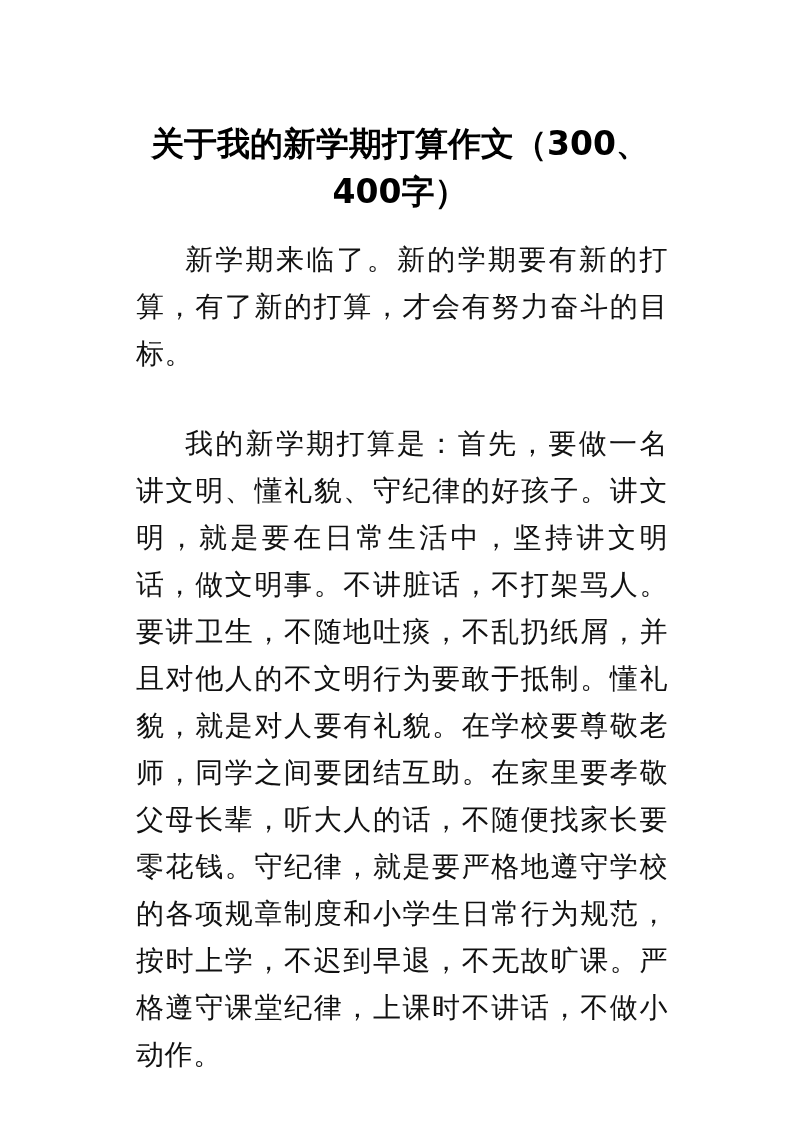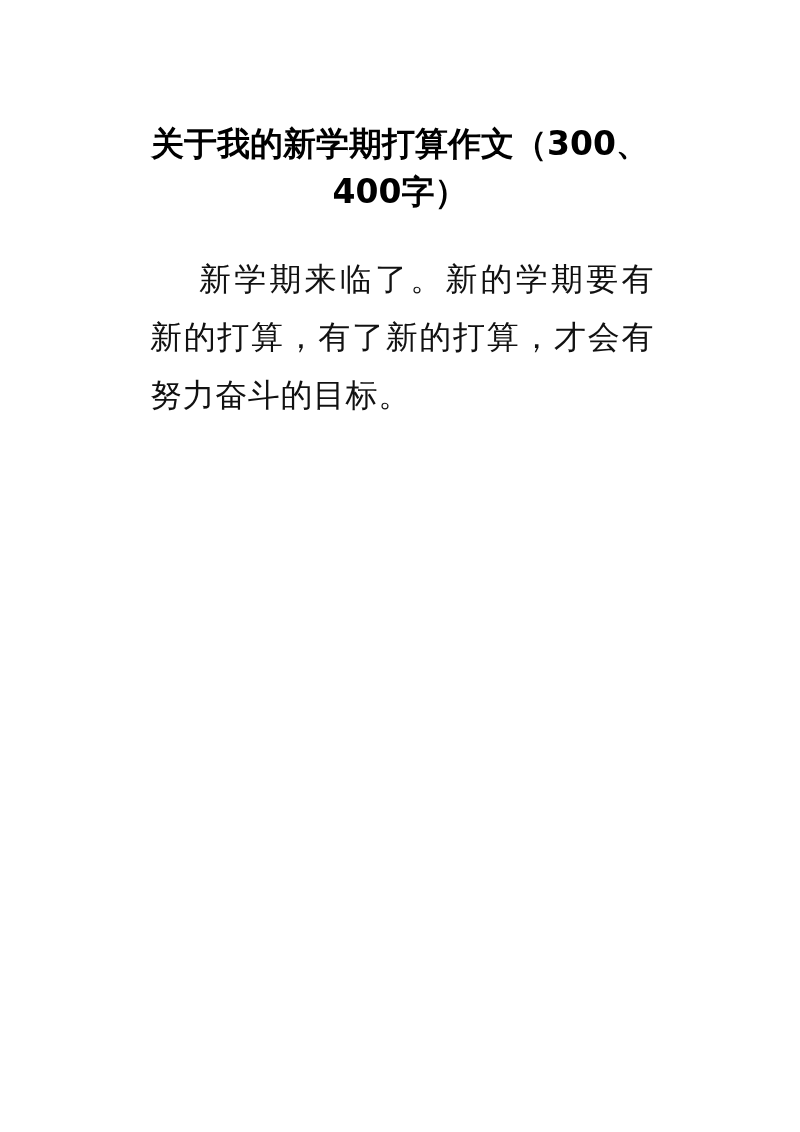--- a/index.html
+++ b/index.html
@@ -2,25 +2,26 @@
 <html><head>
 <meta charset="utf-8">
 <style>
   html, body { margin: 0; padding: 0; background: #ffffff; }
   body { width: 800px; height: 1132px; overflow: hidden; position: relative;
          font-family: "DejaVu Serif", "Liberation Serif", serif; color: #111; }
   .title { position: absolute; left: 120px; top: 98px; width: 560px;
            text-align: center; font-family: "DejaVu Sans", "Liberation Sans", sans-serif;
            font-weight: bold; font-size: 33px; line-height: 48px; color: #000; }
   .body-text { position: absolute; left: 136px; top: 236px; width: 532px; }
-  .para { margin: 14px; font-size: 32px; line-height: 58px; letter-spacing: 0.6px;
+  .para { margin: 0; font-size: 28px; line-height: 47px; letter-spacing: 0.6px;
           text-indent: 49px; text-align: justify; }
   .gap { height: 42.5px; }
 </style>
 </head>
 <body>
 
 <h1 class="title">关于我的新学期打算作文（300、400字）</h1>
 
 <div class="body-text">
   <p class="para">新学期来临了。新的学期要有新的打算，有了新的打算，才会有努力奋斗的目标。</p>
   <div class="gap"></div>
+  <p class="para">我的新学期打算是：首先，要做一名讲文明、懂礼貌、守纪律的好孩子。讲文明，就是要在日常生活中，坚持讲文明话，做文明事。不讲脏话，不打架骂人。要讲卫生，不随地吐痰，不乱扔纸屑，并且对他人的不文明行为要敢于抵制。懂礼貌，就是对人要有礼貌。在学校要尊敬老师，同学之间要团结互助。在家里要孝敬父母长辈，听大人的话，不随便找家长要零花钱。守纪律，就是要严格地遵守学校的各项规章制度和小学生日常行为规范，按时上学，不迟到早退，不无故旷课。严格遵守课堂纪律，上课时不讲话，不做小动作。</p>
 </div>
 
 </body></html>

